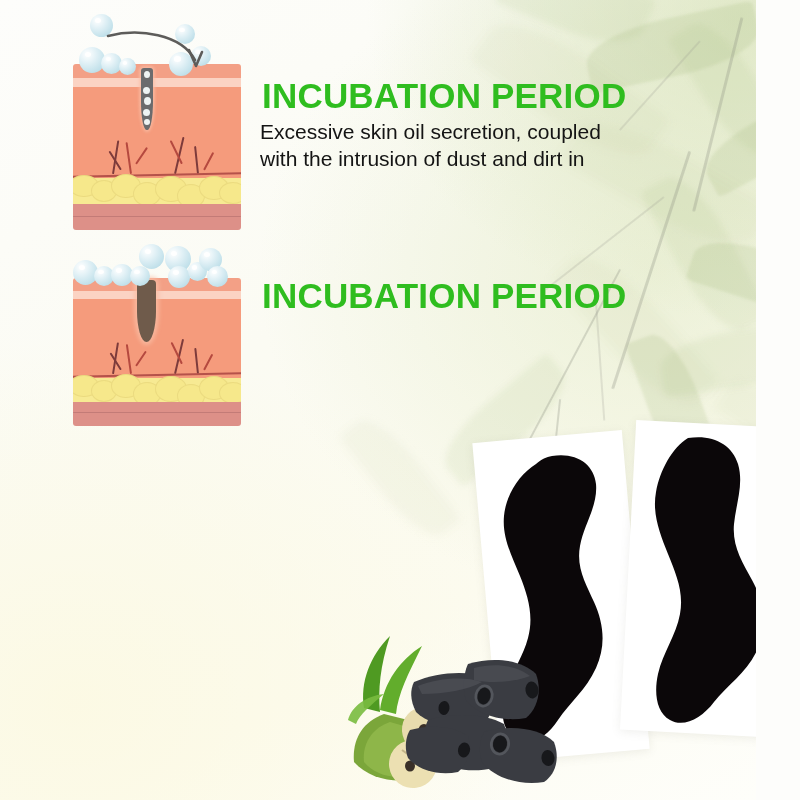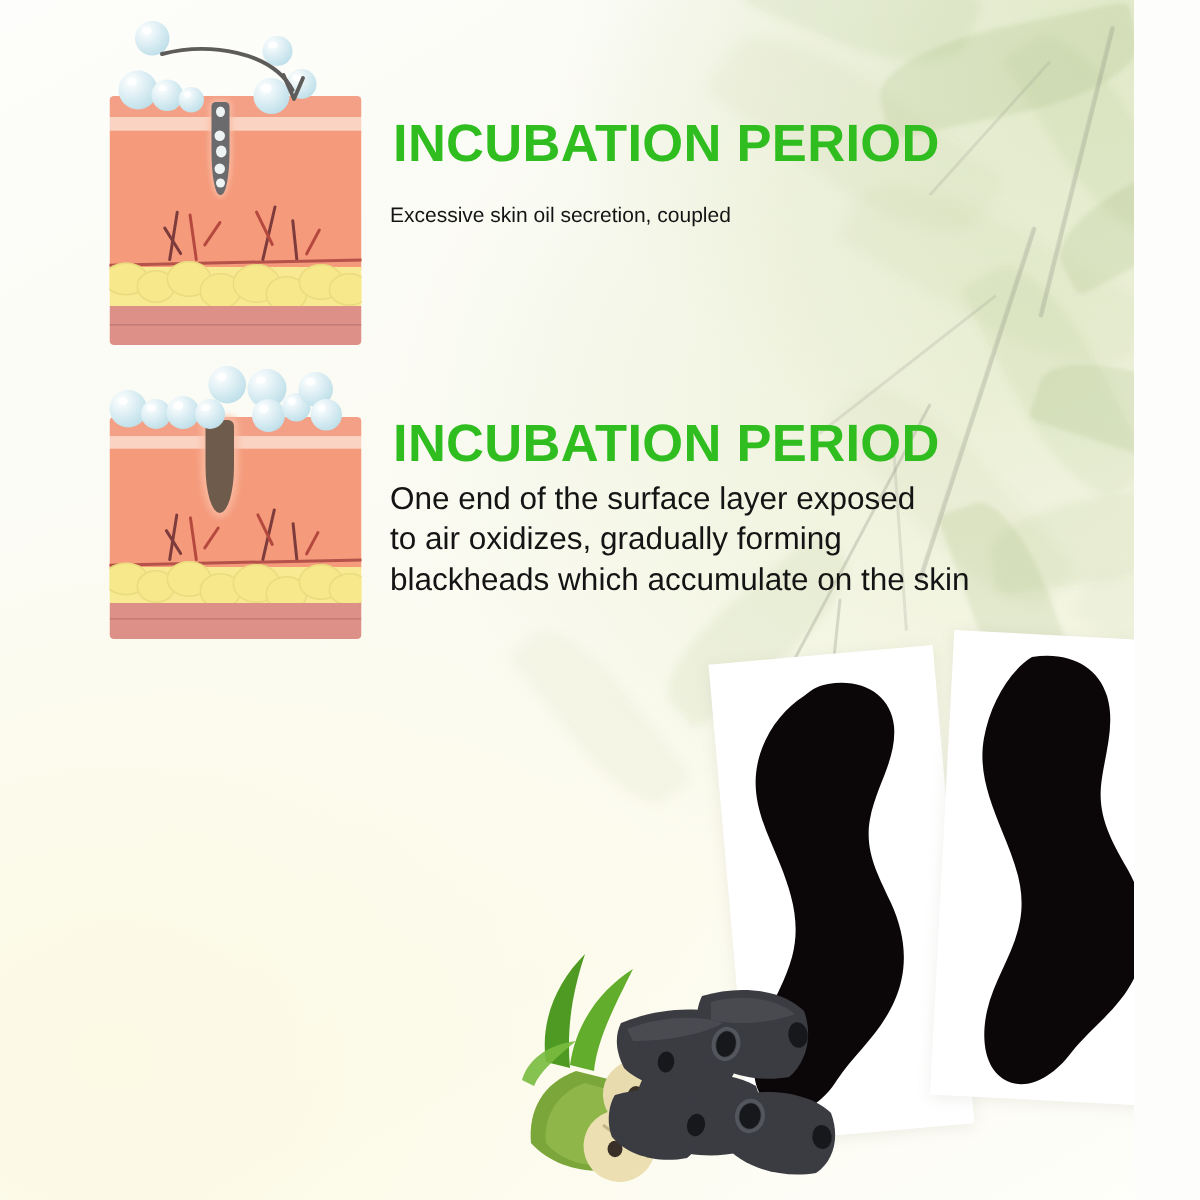--- a/index.html
+++ b/index.html
@@ -274,30 +274,26 @@
     <div class="bubble" style="left:57px;top:30px;width:20px;height:20px;"></div>
     <div class="bubble" style="left:66px;top:8px;width:25px;height:25px;"></div>
     <div class="bubble" style="left:92px;top:10px;width:26px;height:26px;"></div>
     <div class="bubble" style="left:95px;top:30px;width:22px;height:22px;"></div>
     <div class="bubble" style="left:115px;top:26px;width:19px;height:19px;"></div>
     <div class="bubble" style="left:126px;top:12px;width:23px;height:23px;"></div>
     <div class="bubble" style="left:134px;top:30px;width:21px;height:21px;"></div>
   </div>
 
   <h2 class="headline" style="left:262px;top:76px;margin:0;font-size:35px;color:#2fbd1f;">INCUBATION PERIOD</h2>
-  <div class="para" style="left:260px;top:135px;font-size:14px;">
+  <div class="para" style="left:260px;top:119px;font-size:21px;">
     <div>Excessive skin oil secretion, coupled</div>
+    <div>with the intrusion of dust and dirt in</div>
   </div>
 
   <h2 class="headline" style="left:262px;top:276px;margin:0;font-size:35px;color:#2fbd1f;">INCUBATION PERIOD</h2>
-  <div class="para" style="left:260px;top:320px;font-size:21px;">
-    <div>One end of the surface layer exposed</div>
-    <div>to air oxidizes, gradually forming</div>
-    <div>blackheads which accumulate on the skin</div>
-  </div>
 
   <div class="backing-paper" style="left:486px;top:436px;width:150px;height:320px;transform:rotate(-5deg);"></div>
   <div class="backing-paper" style="left:628px;top:424px;width:160px;height:310px;transform:rotate(3deg);"></div>
 
   <svg class="strip" style="left:488px;top:450px;width:160px;height:300px;background:none;" viewBox="0 0 160 300" preserveAspectRatio="none">
     <path d="M64,6 C88,2 106,14 108,34 C110,56 96,74 92,96
              C88,118 98,134 106,152 C116,174 118,196 108,218
              C98,240 82,252 70,270 C60,286 44,296 30,290
              C16,284 12,266 16,248 C21,226 34,210 40,188
              C46,166 40,146 32,126 C24,106 14,88 16,66

